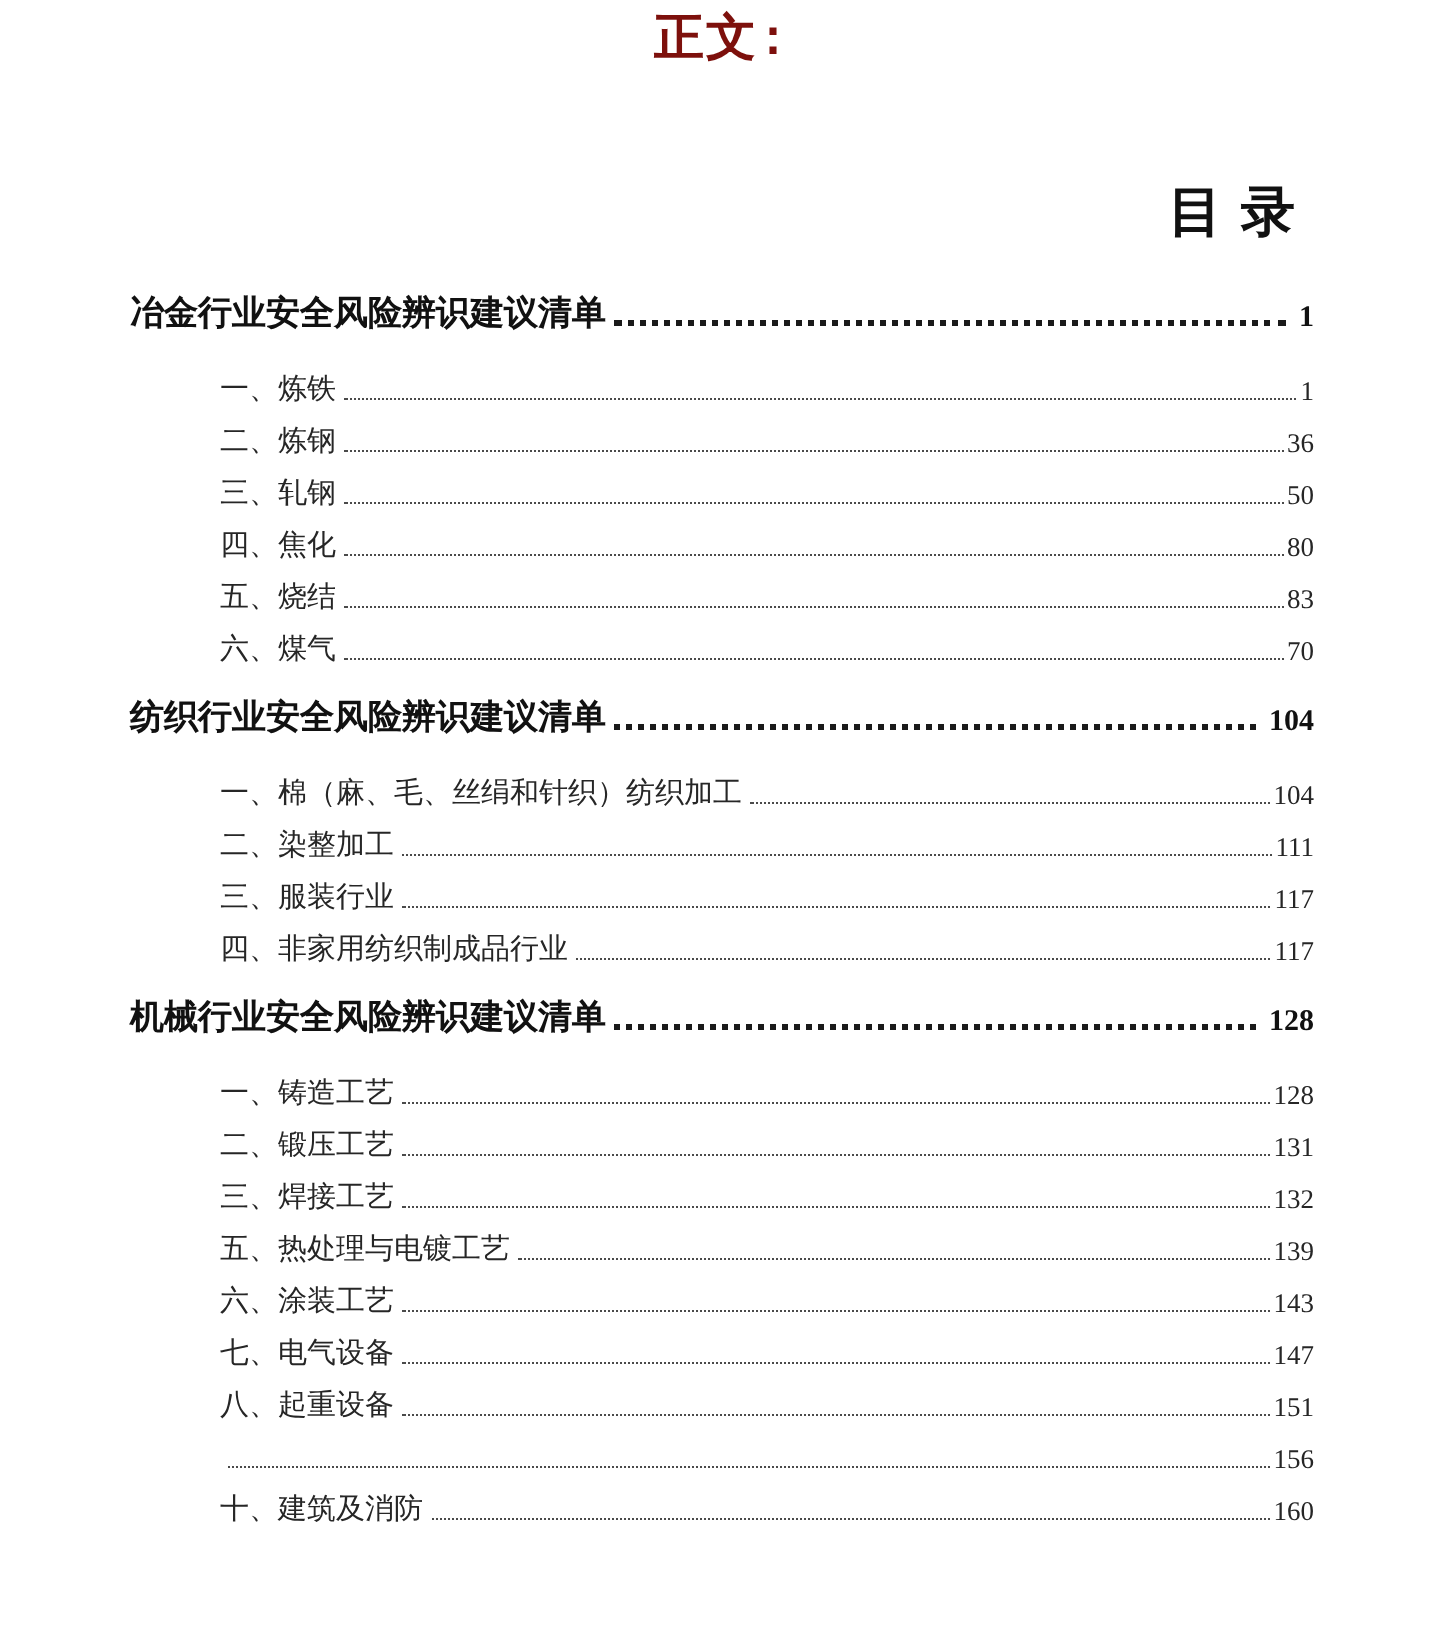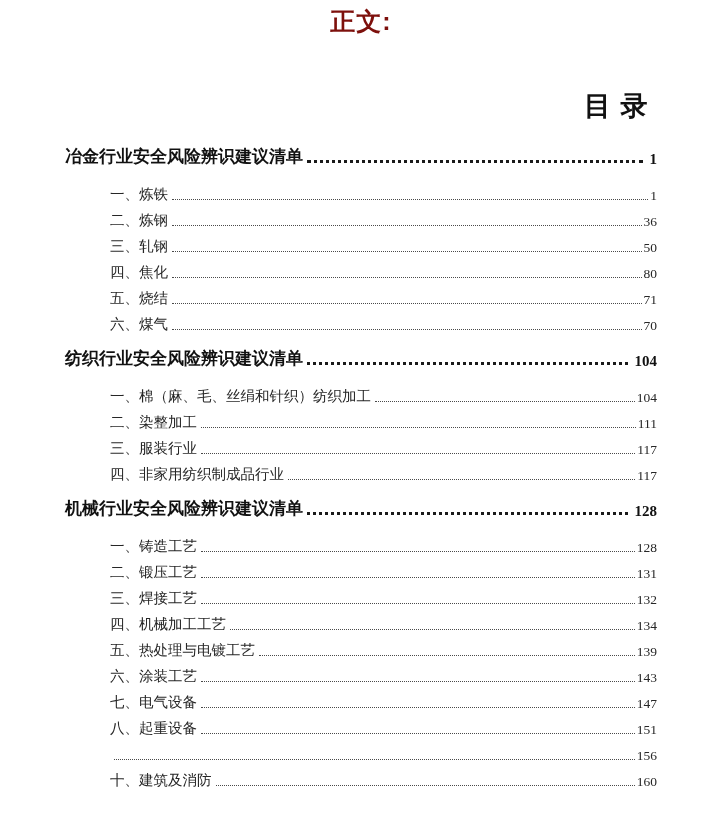--- a/index.html
+++ b/index.html
@@ -12,21 +12,21 @@
     overflow: hidden;
   }
   .page {
     width: 722px;
     height: 818px;
     padding: 6px 65px 0 65px;
     background: #ffffff;
   }
   .body-label {
     text-align: center;
-    font-family: Liberation Sans, sans-serif;
+    font-family: Liberation Mono, monospace;
     font-weight: bold;
     font-size: 25px;
     letter-spacing: 1px;
     color: #7D100C;
     line-height: 30px;
   }
   .toc-title {
     margin-top: 54px;
     text-align: right;
     font-family: "Liberation Serif", serif;
@@ -127,21 +127,21 @@
           <span class="pagenum">50</span>
         </div>
         <div class="toc-row item">
           <span class="label">四、焦化</span>
           <span class="leader"></span>
           <span class="pagenum">80</span>
         </div>
         <div class="toc-row item">
           <span class="label">五、烧结</span>
           <span class="leader"></span>
-          <span class="pagenum">71</span>
+          <span class="pagenum">83</span>
         </div>
         <div class="toc-row item">
           <span class="label">六、煤气</span>
           <span class="leader"></span>
           <span class="pagenum">70</span>
         </div>
       </div>
       <div class="toc-section">
         <div class="toc-row heading">
           <span class="label">纺织行业安全风险辨识建议清单</span>
@@ -184,25 +184,20 @@
           <span class="label">二、锻压工艺</span>
           <span class="leader"></span>
           <span class="pagenum">131</span>
         </div>
         <div class="toc-row item">
           <span class="label">三、焊接工艺</span>
           <span class="leader"></span>
           <span class="pagenum">132</span>
         </div>
         <div class="toc-row item">
-          <span class="label">四、机械加工工艺</span>
-          <span class="leader"></span>
-          <span class="pagenum">134</span>
-        </div>
-        <div class="toc-row item">
           <span class="label">五、热处理与电镀工艺</span>
           <span class="leader"></span>
           <span class="pagenum">139</span>
         </div>
         <div class="toc-row item">
           <span class="label">六、涂装工艺</span>
           <span class="leader"></span>
           <span class="pagenum">143</span>
         </div>
         <div class="toc-row item">

